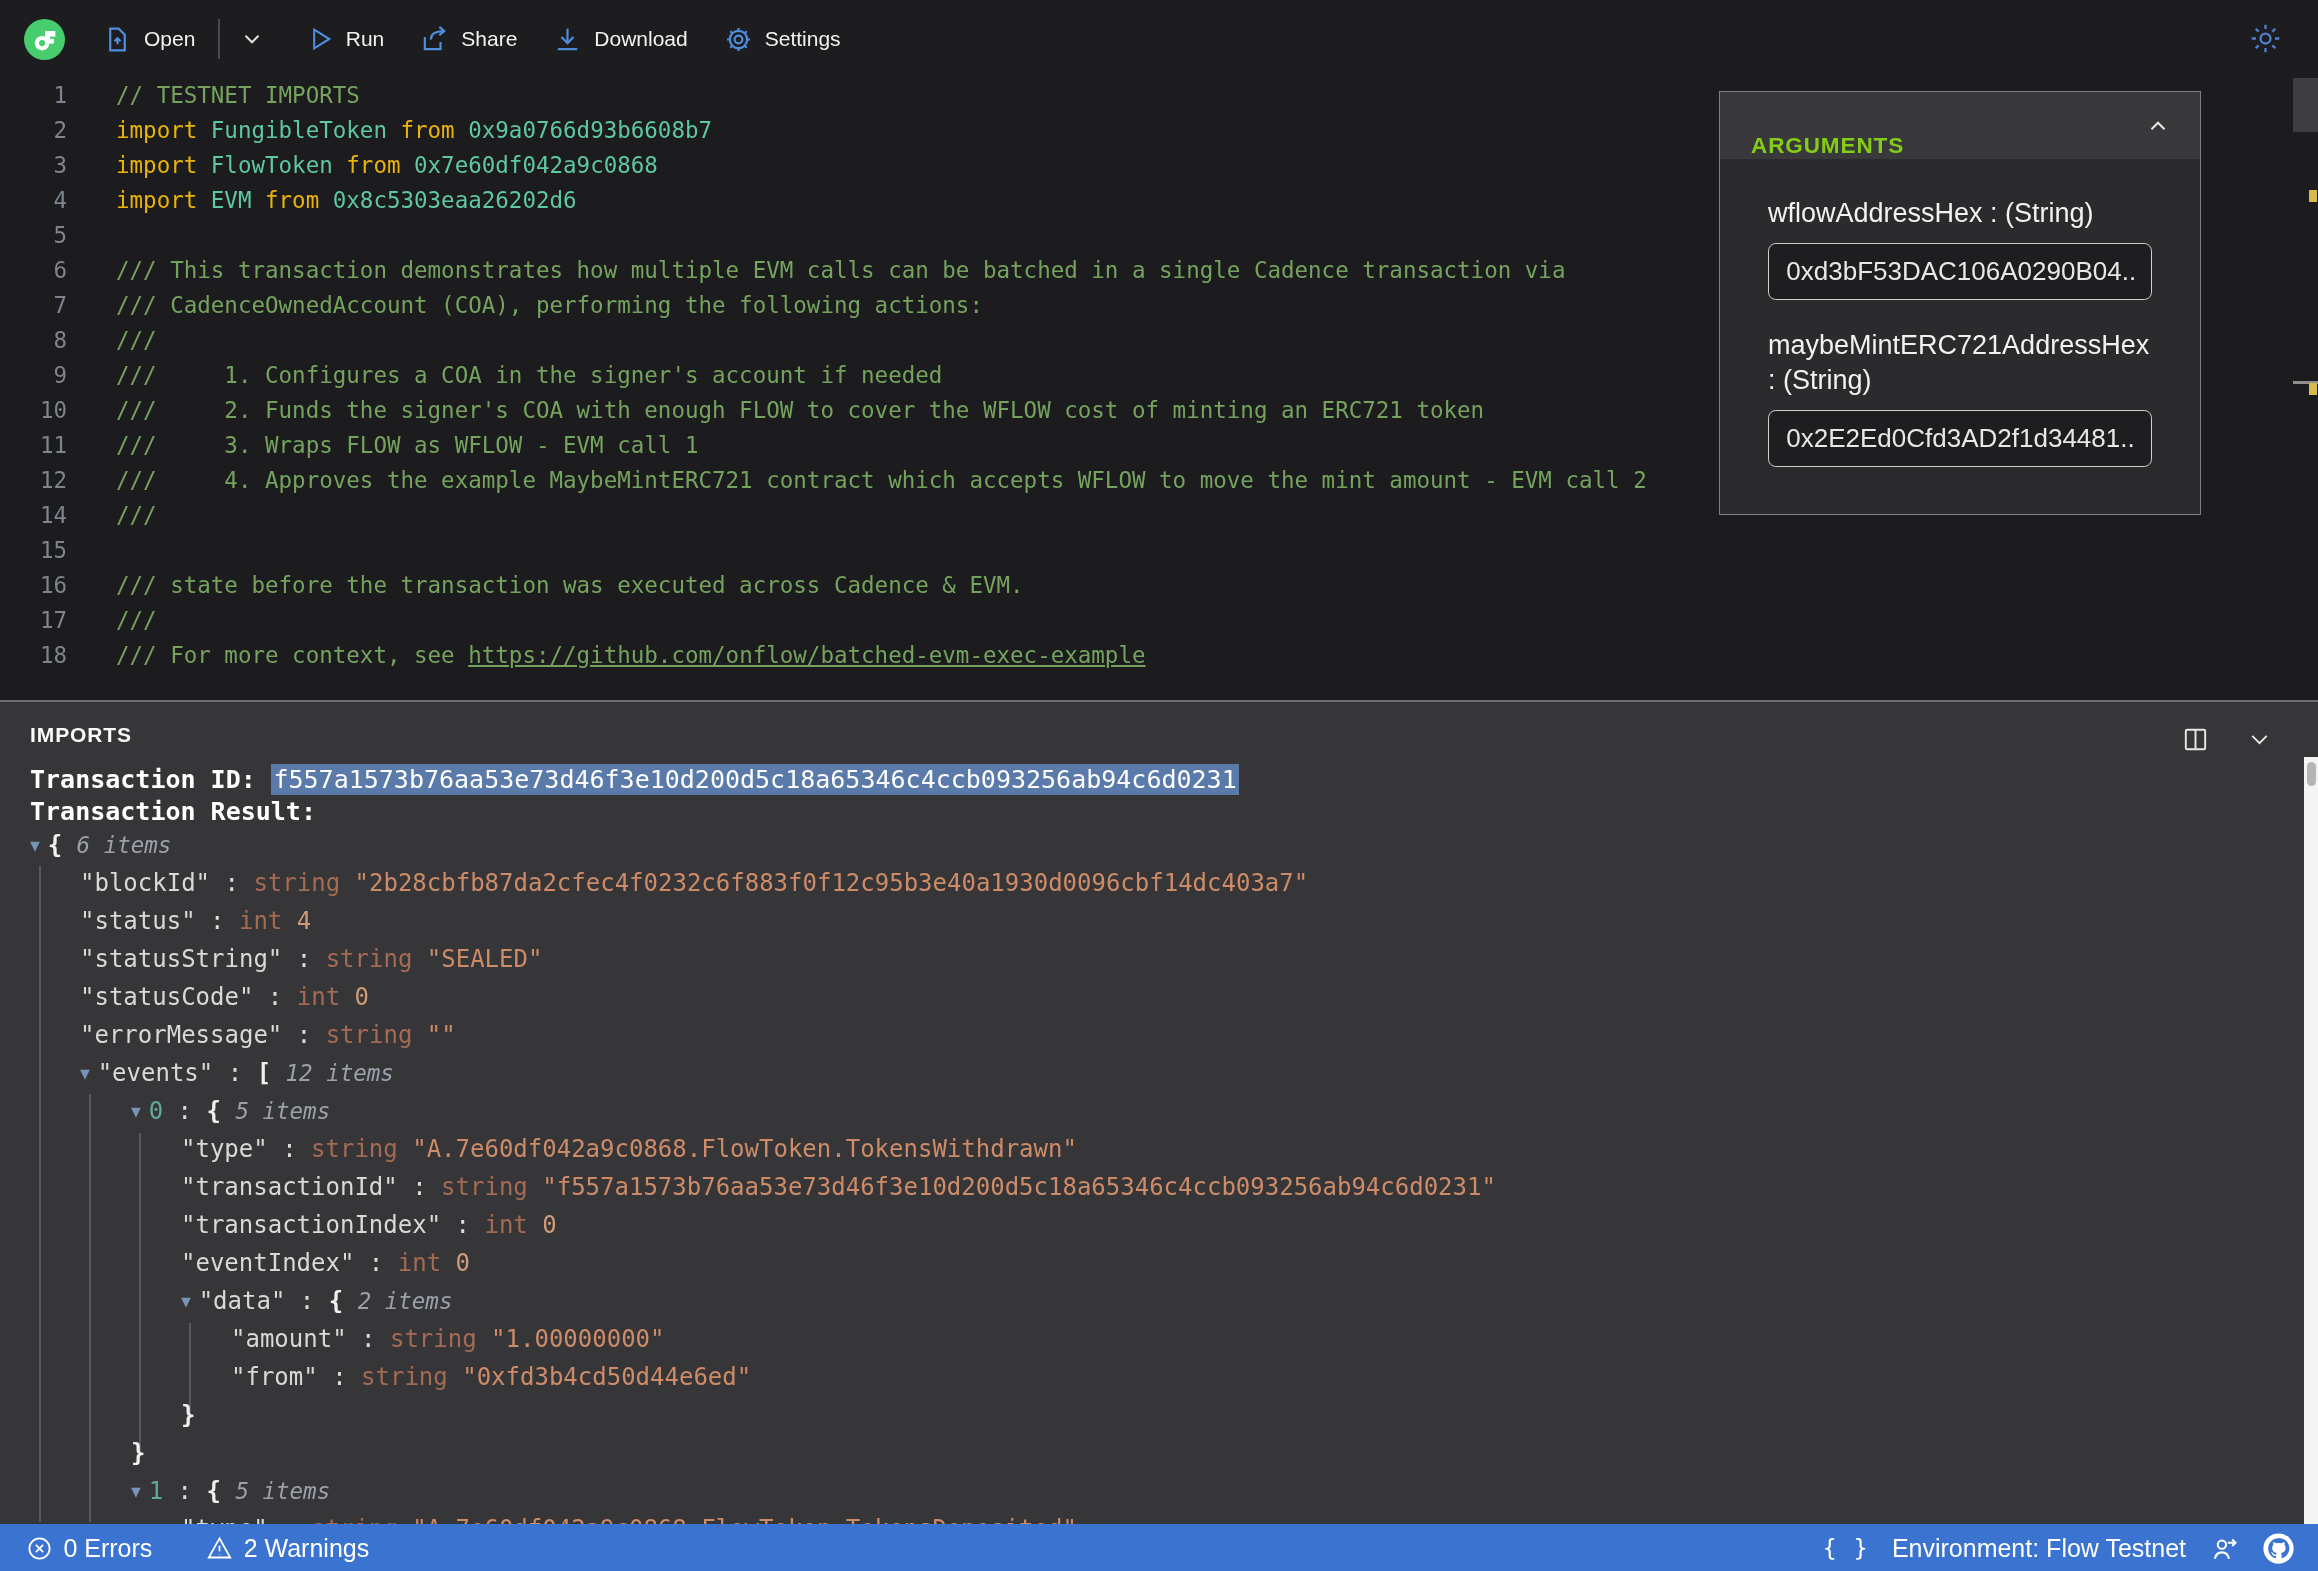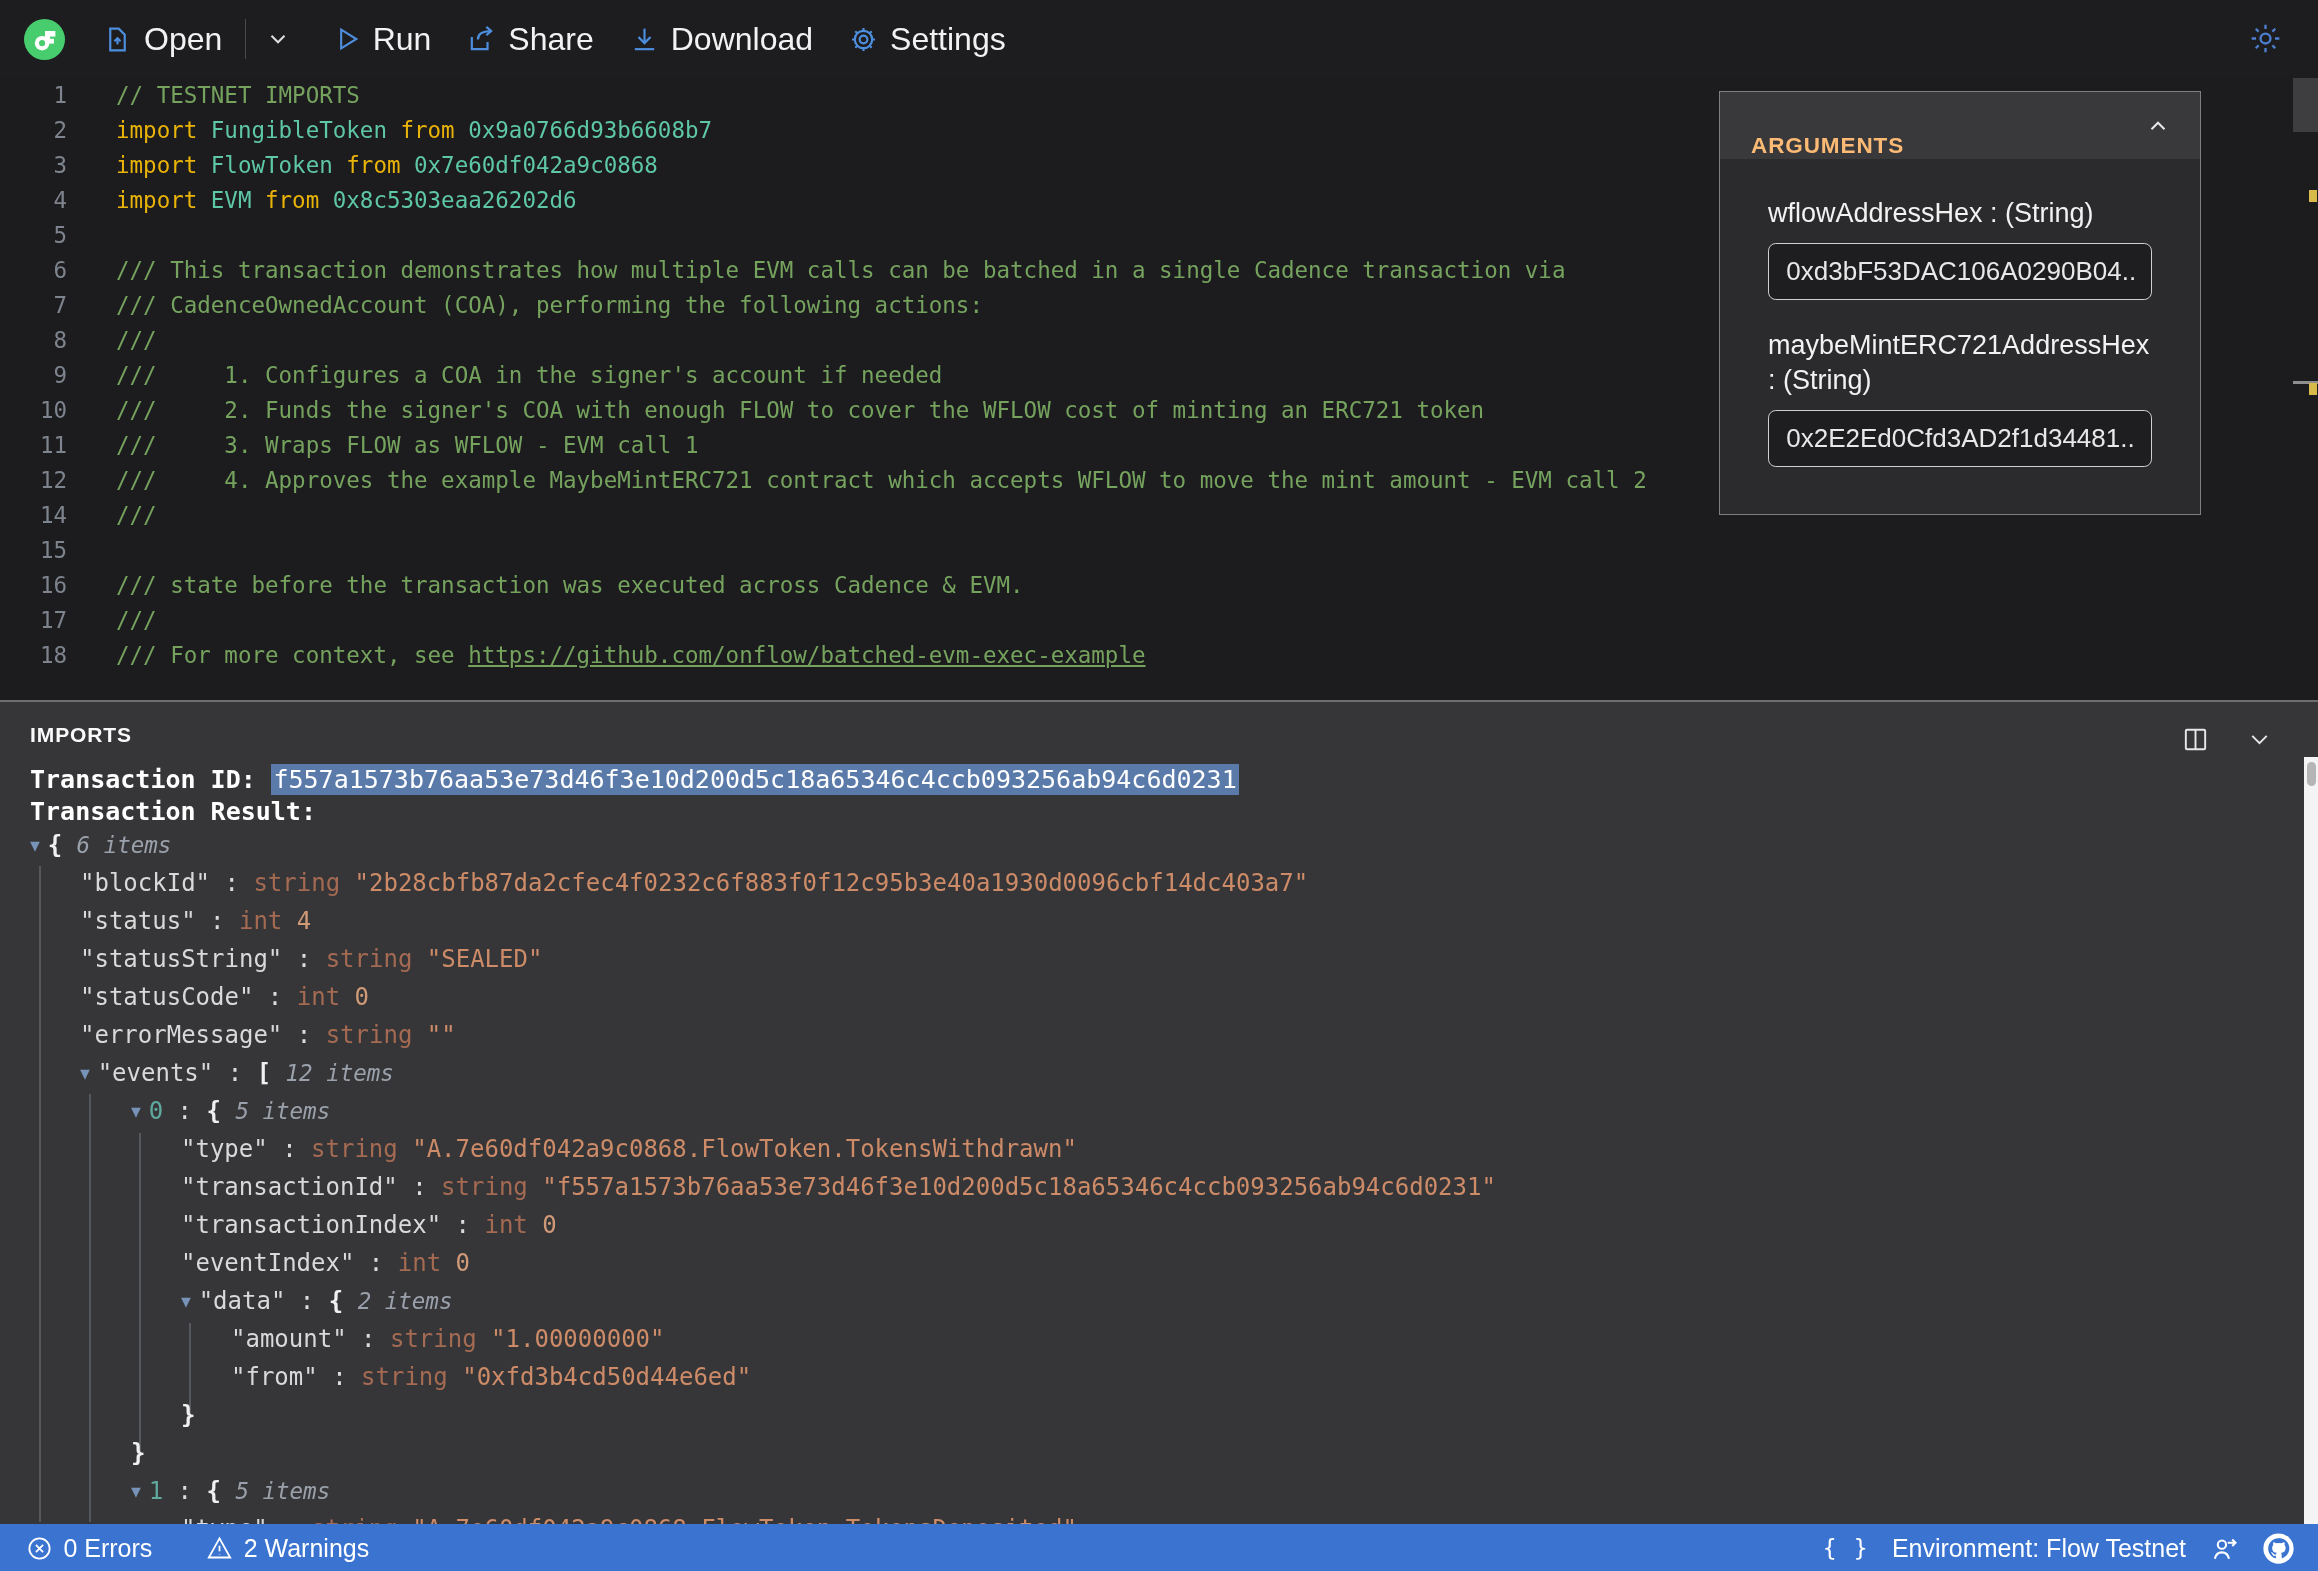--- a/index.html
+++ b/index.html
@@ -5,21 +5,21 @@
   html,body{margin:0;padding:0;background:#1c1c1e;}
   .app{position:relative;width:2319px;height:1572px;overflow:hidden;background:#1c1c1e;
        font-family:"Liberation Sans",sans-serif;color:#ededed;}
   svg{display:block;}
 
   
   .toolbar{position:absolute;top:0;left:0;right:0;height:78px;background:#1d1d1f;
            display:flex;align-items:center;padding-left:24px;box-sizing:border-box;}
   .logo{width:41px;height:41px;border-radius:50%;background:#47cd6e;margin-right:38px;
         display:flex;align-items:center;justify-content:center;}
-  .tb-btn{display:flex;align-items:center;gap:12px;font-size:32px;color:#f2f2f2;cursor:pointer;}
+  .tb-btn{display:flex;align-items:center;gap:12px;font-size:21px;color:#f2f2f2;cursor:pointer;}
   .tb-btn + .tb-btn{margin-left:36px;}
   .tb-divider{width:1.7px;height:40px;background:#4a4a4e;margin:0 19px 0 22.5px;}
   .tb-chevron{margin-right:5.2px;}
   .icon-blue{color:#4d8ede;}
   .sun-btn{position:absolute;right:36px;top:21px;}
 
   
   .editor{position:absolute;top:78px;left:0;right:0;height:622px;background:#1c1c1e;overflow:hidden;
           font-family:"DejaVu Sans Mono",monospace;font-size:22.5px;}
   .code-line{display:flex;height:35px;line-height:35px;white-space:pre;}
@@ -32,21 +32,21 @@
   .overview{position:absolute;top:0;right:0;width:26px;height:622px;}
   .ov-thumb{position:absolute;top:0;right:0;width:26px;height:54px;background:#3e3e41;}
   .ov-mark{position:absolute;right:1.7px;width:8.6px;height:12px;background:#d7ba4a;}
   .ov-line{position:absolute;right:0;width:26px;height:2.6px;background:#8f8f8f;}
 
   
   .args{position:absolute;top:91px;left:1719px;width:482px;background:#2b2b2d;
         border:0.9px solid #7f7f82;box-sizing:border-box;}
   .args-header{height:67px;background:#39393c;display:flex;align-items:center;justify-content:space-between;
                padding:0 29px 0 31px;}
-  .args-title{font-size:22.5px;font-weight:bold;letter-spacing:0.9px;color:#fdba74;margin-top:41px;}
+  .args-title{font-size:22.5px;font-weight:bold;letter-spacing:0.9px;color:#84cc16;margin-top:41px;}
   .args-body{padding:21px 48px 35px 48px;}
   .arg-label{font-size:27px;color:#f2f2f2;line-height:35px;margin:16px 0 12px 0;}
   .arg-input{width:100%;height:57px;box-sizing:border-box;background:#1e1e20;border:1.7px solid #cfcfcf;
              border-radius:7.8px;color:#e8e8e8;font-size:26px;padding:0 17.3px;
              font-family:"Liberation Sans",sans-serif;margin-bottom:12px;}
 
   
   .out-divider{position:absolute;top:700px;left:0;right:0;height:1.7px;background:#6e6e70;}
   .output{position:absolute;top:702px;left:0;right:0;height:822px;background:#363639;overflow:hidden;
           font-family:"DejaVu Sans Mono",monospace;}

